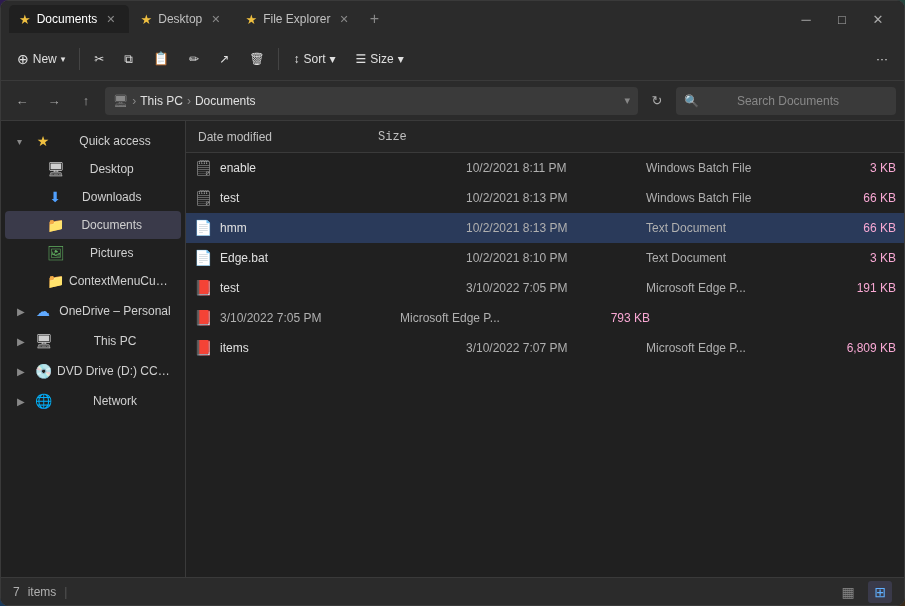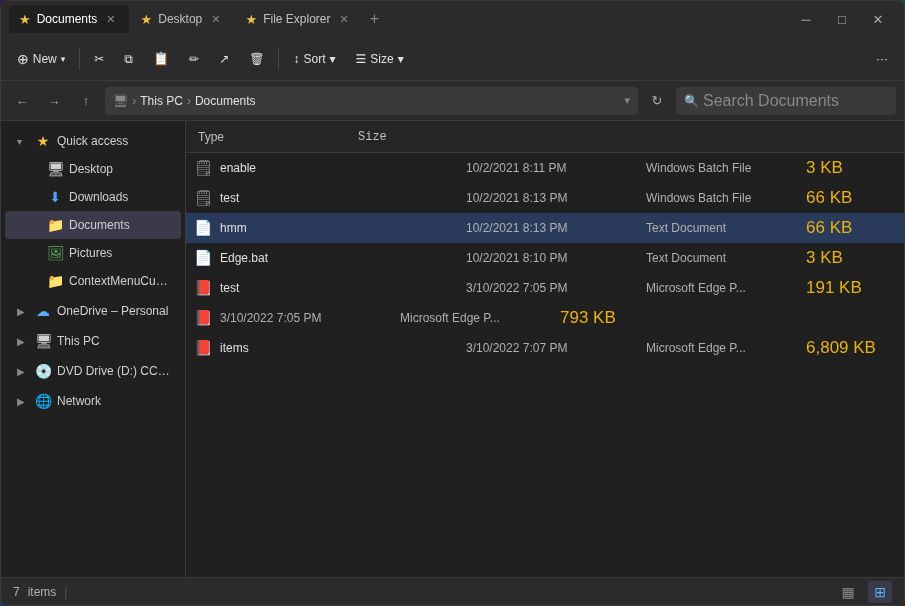--- a/index.html
+++ b/index.html
@@ -204,22 +204,23 @@
       width: 220px;
     }
 
     .search-icon { color: #888; font-size: 12px; }
 
     .search-input {
       background: transparent;
       border: none;
       outline: none;
       color: #fde047;
-      font-size: 16px;
+      font-size: 12px;
       width: 170px;
+      text-align: center;
     }
 
     .search-input::placeholder { color: #888; }
 
     
     .main-content {
       display: flex;
       flex: 1;
       overflow: hidden;
     }
@@ -266,21 +267,21 @@
       flex-shrink: 0;
     }
 
     .sidebar-icon {
       font-size: 14px;
       width: 16px;
       text-align: center;
       flex-shrink: 0;
     }
 
-    .sidebar-label { flex: 1; white-space: nowrap; overflow: hidden; text-overflow: ellipsis; }
+    .sidebar-label { flex: 1; white-space: nowrap; overflow: hidden; text-overflow: ellipsis; text-align: center; }
 
     .sidebar-pin {
       font-size: 10px;
       color: #888;
       opacity: 0;
     }
 
     
     .file-area {
       flex: 1;
@@ -340,21 +341,21 @@
     .file-icon {
       width: 20px;
       font-size: 15px;
       flex-shrink: 0;
       margin-right: 6px;
     }
 
     .file-name { flex: 1; min-width: 180px; font-size: 12px; color: #e0e0e0; }
     .file-modified { width: 180px; font-size: 12px; color: #b0b0b0; }
     .file-type { width: 160px; font-size: 12px; color: #b0b0b0; }
-    .file-size { width: 90px; font-size: 17px; color: #eab308; text-align: left; }
+    .file-size { width: 90px; font-size: 12px; color: #f9a8d4; text-align: right; }
 
     
     .status-bar {
       height: 28px;
       background: #2b2b2b;
       display: flex;
       align-items: center;
       padding: 0 12px;
       border-top: 1px solid #3a3a3a;
       flex-shrink: 0;
@@ -564,22 +565,22 @@
           <span class="sidebar-expand">▶</span>
           <span class="sidebar-icon" style="color:#a0c0a0;">🌐</span>
           <span class="sidebar-label">Network</span>
         </div>
       </div>
     </div>
 
     <div class="file-area">
 
       <div class="file-header">
-        <div class="col-header col-type">
-          <span>Type</span>
+        <div class="col-header col-modified">
+          <span>Date modified</span>
         </div>
         <div class="col-header col-size">
           <span>Size</span>
         </div>
       </div>
 
       <div class="file-list">
 
       <div class="file-row">
     <span class="file-icon" style="color:#a0a0a0;">🗒</span>

